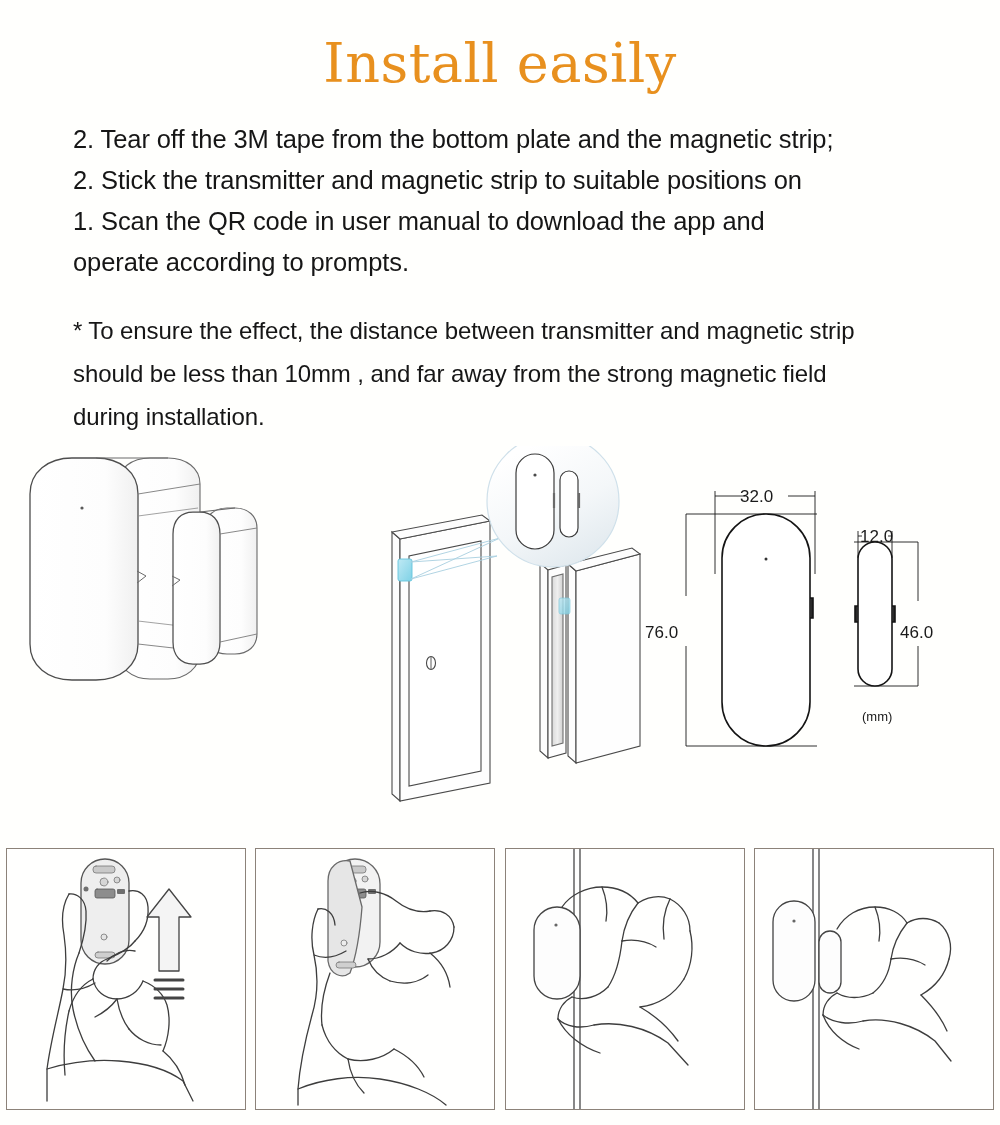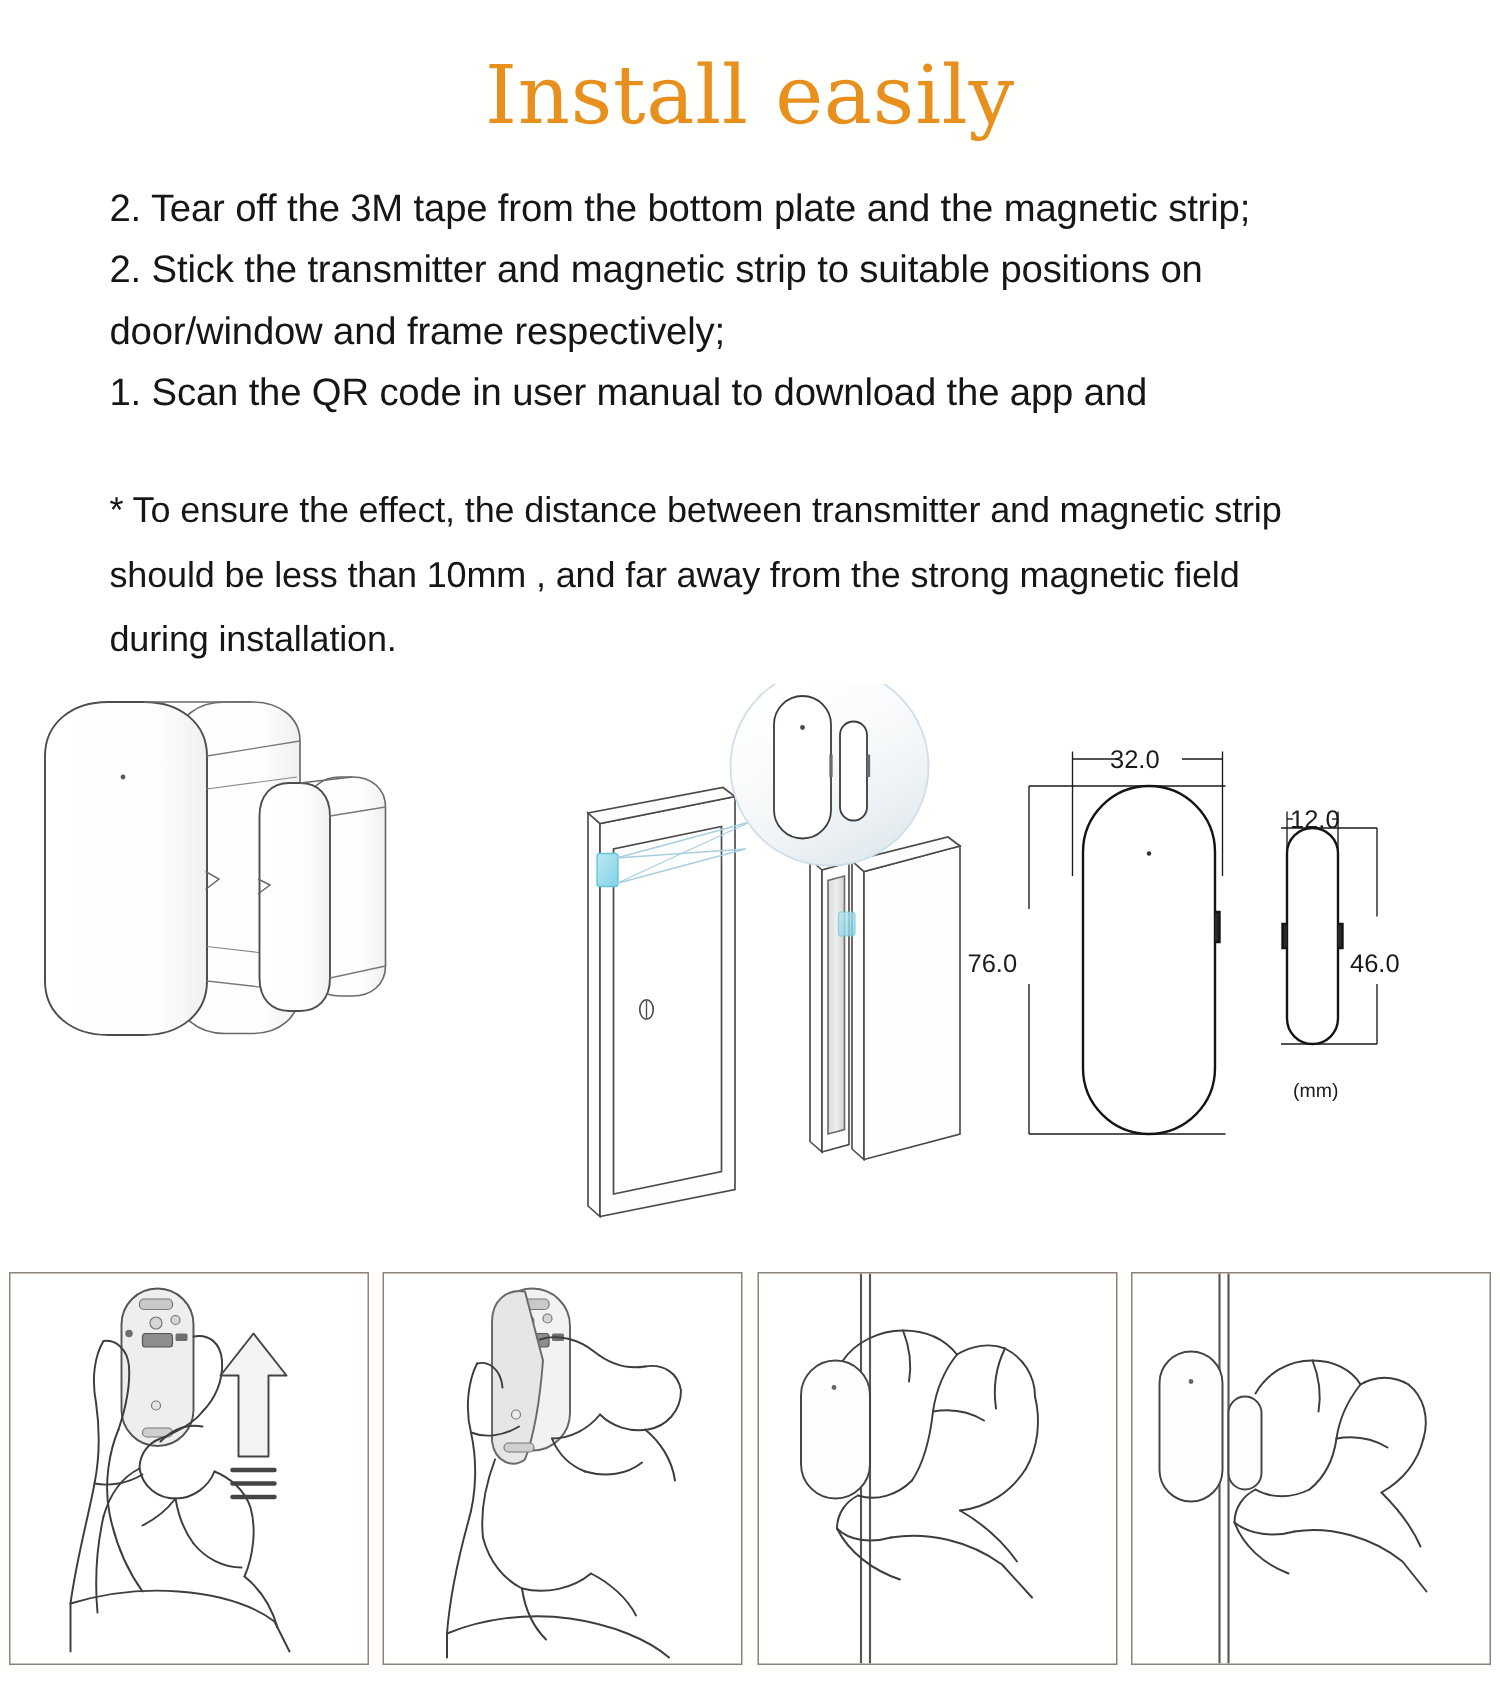--- a/index.html
+++ b/index.html
@@ -35,21 +35,21 @@
     padding: 0 40px 0 73px;
   }
   .step-line {
     font-size: 25.5px;
     line-height: 41px;
     color: #161616;
     white-space: pre-wrap;
     letter-spacing: -0.1px;
   }
   .note-block {
-    margin-top: 36px;
+    margin-top: 26px;
     padding: 0 30px 0 73px;
   }
   .note-line {
     font-size: 24px;
     line-height: 43px;
     color: #161616;
     letter-spacing: -0.1px;
   }
 
   
@@ -100,22 +100,22 @@
   .photo-panel svg { display: block; }
 </style>
 </head>
 <body>
 
 <h1 class="page-title">Install easily</h1>
 
 <div class="instructions">
   <div class="step-line">2. Tear off the 3M tape from the bottom plate and the magnetic strip;</div>
   <div class="step-line">2. Stick the transmitter and magnetic strip to suitable positions on</div>
-  <div class="step-line">door/window and frame respectively;</div>
   <div class="step-line">1. Scan the QR code in user manual to download the app and</div>
+  <div class="step-line">operate according to prompts.</div>
 </div>
 
 <div class="note-block">
   <div class="note-line">* To ensure the effect, the distance between transmitter and magnetic strip</div>
   <div class="note-line">should be less than 10mm  , and far away from the strong magnetic field</div>
   <div class="note-line">during installation.</div>
 </div>
 
 <div class="diagram-band">
 

